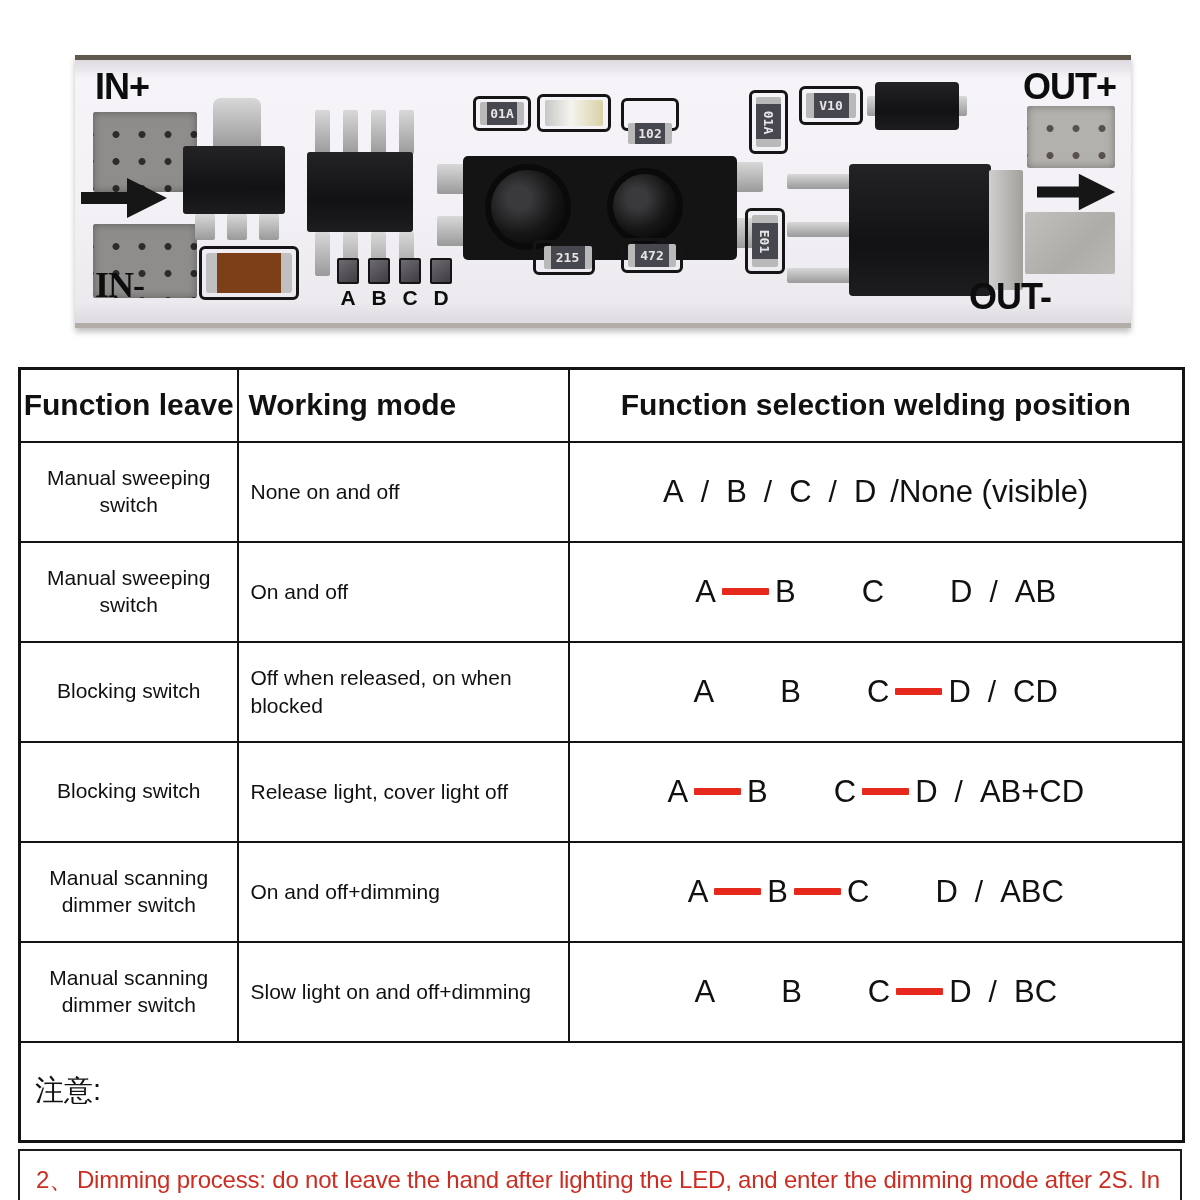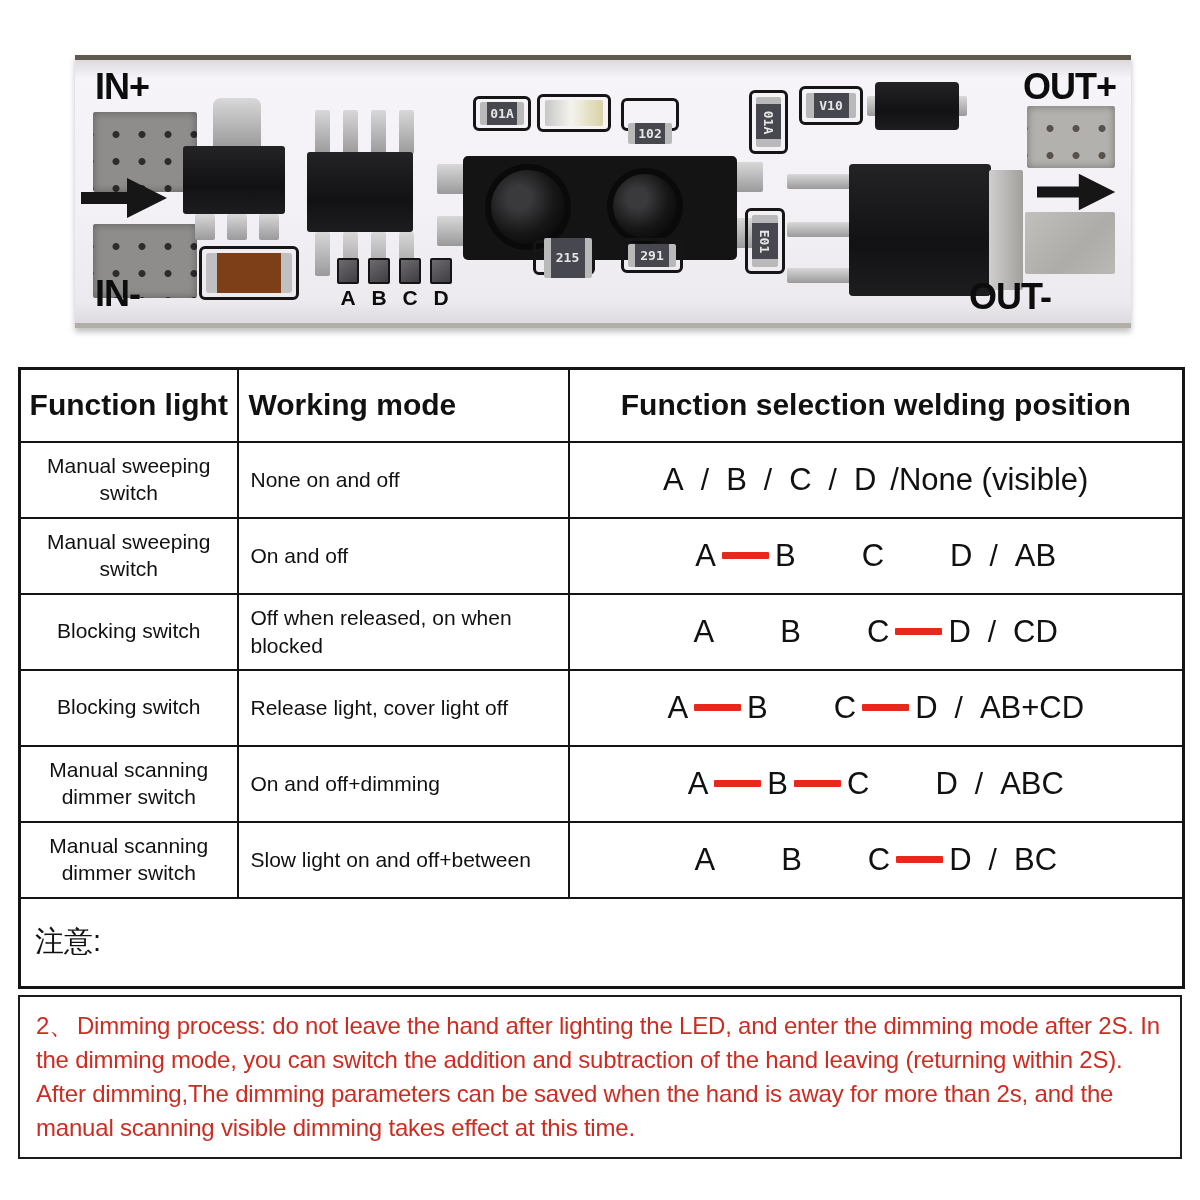--- a/index.html
+++ b/index.html
@@ -34,21 +34,21 @@
   .lens{border-radius:50%;background:radial-gradient(circle at 38% 38%,#3a3a3c 0 18%,#161617 55%,#000 100%);
     border:6px solid #0a0a0a;}
   .abcd-pad{background:linear-gradient(145deg,#6d6b70,#3f3d42);border:2px solid #141414;border-radius:2px;position:static;}
   .abcd-lab{position:static;display:inline-block;text-align:center;font-weight:800;font-size:21px;color:#0d0d0d;}
 
   
   .content{position:absolute;left:18px;top:367px;width:1164px;}
   table{border-collapse:collapse;width:1164px;table-layout:fixed;border:3px solid var(--border);}
   th,td{border:2px solid var(--border);overflow:hidden;}
   thead tr{height:73px;}
-  tbody tr{height:76px;}
+  tbody tr{height:100px;}
   th{font-size:30px;font-weight:700;}
   .th-function{text-align:center;}
   .th-mode{text-align:left;padding-left:10px;}
   .th-position{text-align:center;}
   .cell-function{text-align:center;font-size:21px;line-height:1.25;padding:0 22px;}
   .cell-mode{text-align:left;font-size:21px;padding:0 14px 0 12px;line-height:1.3;}
   .cell-pos{text-align:center;}
   .pos-wrap{display:inline-flex;align-items:center;justify-content:center;vertical-align:middle;}
   .pletter{font-size:31px;margin:0 7px;white-space:pre;}
   .slash{font-size:30px;margin:0 10px;}
@@ -68,21 +68,21 @@
 
 <div class="pcb-wrap">
   <div class="pcb-label" style="left:20px;top:6px;">IN+</div>
   <div class="padgrid" style="left:18px;top:52px;width:104px;height:80px;"></div>
   <div class="arrow" style="left:6px;top:116px;">
     <svg width="88" height="44" viewBox="0 0 88 44">
         <path d="M0 16 h46 v-14 l40 20 -40 20 v-14 h-46 z" fill="#161616"></path>
       </svg>
   </div>
   <div class="padgrid" style="left:18px;top:164px;width:104px;height:74px;"></div>
-  <div class="pcb-label" style="left:20px;top:213px;">IN-</div>
+  <div class="pcb-label" style="left:20px;top:204px;font-family:Liberation Serif, serif;">IN-</div>
 
   <div style="left:108px;top:38px;width:110px;height:170px;">
     <div class="leg" style="left:30px;top:0;width:48px;height:50px;border-radius:8px 8px 0 0;"></div>
     <div class="chip-body" style="left:0;top:48px;width:102px;height:68px;"></div>
     <div class="leg" style="left:12px;top:116px;width:20px;height:26px;"></div>
     <div class="leg" style="left:44px;top:116px;width:20px;height:26px;"></div>
     <div class="leg" style="left:76px;top:116px;width:20px;height:26px;"></div>
   </div>
 
   <div class="silk" style="left:124px;top:186px;width:100px;height:54px;display:flex;align-items:center;justify-content:center;">
@@ -133,27 +133,27 @@
   </div>
   <div class="silk" style="left:462px;top:34px;width:74px;height:38px;display:flex;align-items:center;justify-content:center;">
     <div class="led-body" style="width:58px;height:26px;"></div>
   </div>
   <div class="silk" style="left:546px;top:38px;width:58px;height:33px;display:flex;align-items:center;justify-content:center;">
     <div class="smd" style="width:44px;height:21px;margin-top:38px;">
         <span>102</span>
       </div>
   </div>
   <div class="silk" style="left:458px;top:180px;width:62px;height:35px;display:flex;align-items:center;justify-content:center;">
-    <div class="smd" style="width:48px;height:40px;margin-left:7px;">
+    <div class="smd" style="width:48px;height:23px;margin-left:7px;">
         <span>215</span>
       </div>
   </div>
   <div class="silk" style="left:546px;top:178px;width:62px;height:35px;display:flex;align-items:center;justify-content:center;">
     <div class="smd" style="width:48px;height:23px;">
-        <span>291</span>
+        <span>472</span>
       </div>
   </div>
 
   <div class="silk" style="left:674px;top:30px;width:39px;height:64px;display:flex;align-items:center;justify-content:center;">
     <div class="smd vert" style="width:25px;height:50px;">
         <span>01A</span>
       </div>
   </div>
   <div class="silk" style="left:724px;top:26px;width:64px;height:39px;display:flex;align-items:center;justify-content:center;">
     <div class="smd" style="width:50px;height:25px;">
@@ -192,21 +192,21 @@
 
 <div class="content">
   <table>
     <colgroup>
         <col style="width:218px">
         <col style="width:331px">
         <col style="width:615px">
       </colgroup>
     <thead>
       <tr>
-        <th class="th-function">Function light</th>
+        <th class="th-function">Function leave</th>
         <th class="th-mode">Working mode</th>
         <th class="th-position">Function selection welding position</th>
       </tr>
     </thead>
     <tbody>
         <tr>
           <td class="cell-function">Manual sweeping switch</td>
           <td class="cell-mode">None on and off</td>
           <td class="cell-pos"><span class="pos-wrap">
               <span class="pletter">A</span>
@@ -274,21 +274,21 @@
               <span class="redline"></span>
               <span class="pletter">C</span>
               <span class="posgap"></span>
               <span class="pletter">D</span>
               <span class="slash">/</span>
               <span class="pletter">ABC</span>
             </span></td>
         </tr>
         <tr>
           <td class="cell-function">Manual scanning dimmer switch</td>
-          <td class="cell-mode">Slow light on and off+between</td>
+          <td class="cell-mode">Slow light on and off+dimming</td>
           <td class="cell-pos"><span class="pos-wrap">
               <span class="pletter">A</span>
               <span class="posgap"></span>
               <span class="pletter">B</span>
               <span class="posgap"></span>
               <span class="pletter">C</span>
               <span class="redline"></span>
               <span class="pletter">D</span>
               <span class="slash">/</span>
               <span class="pletter">BC</span>

